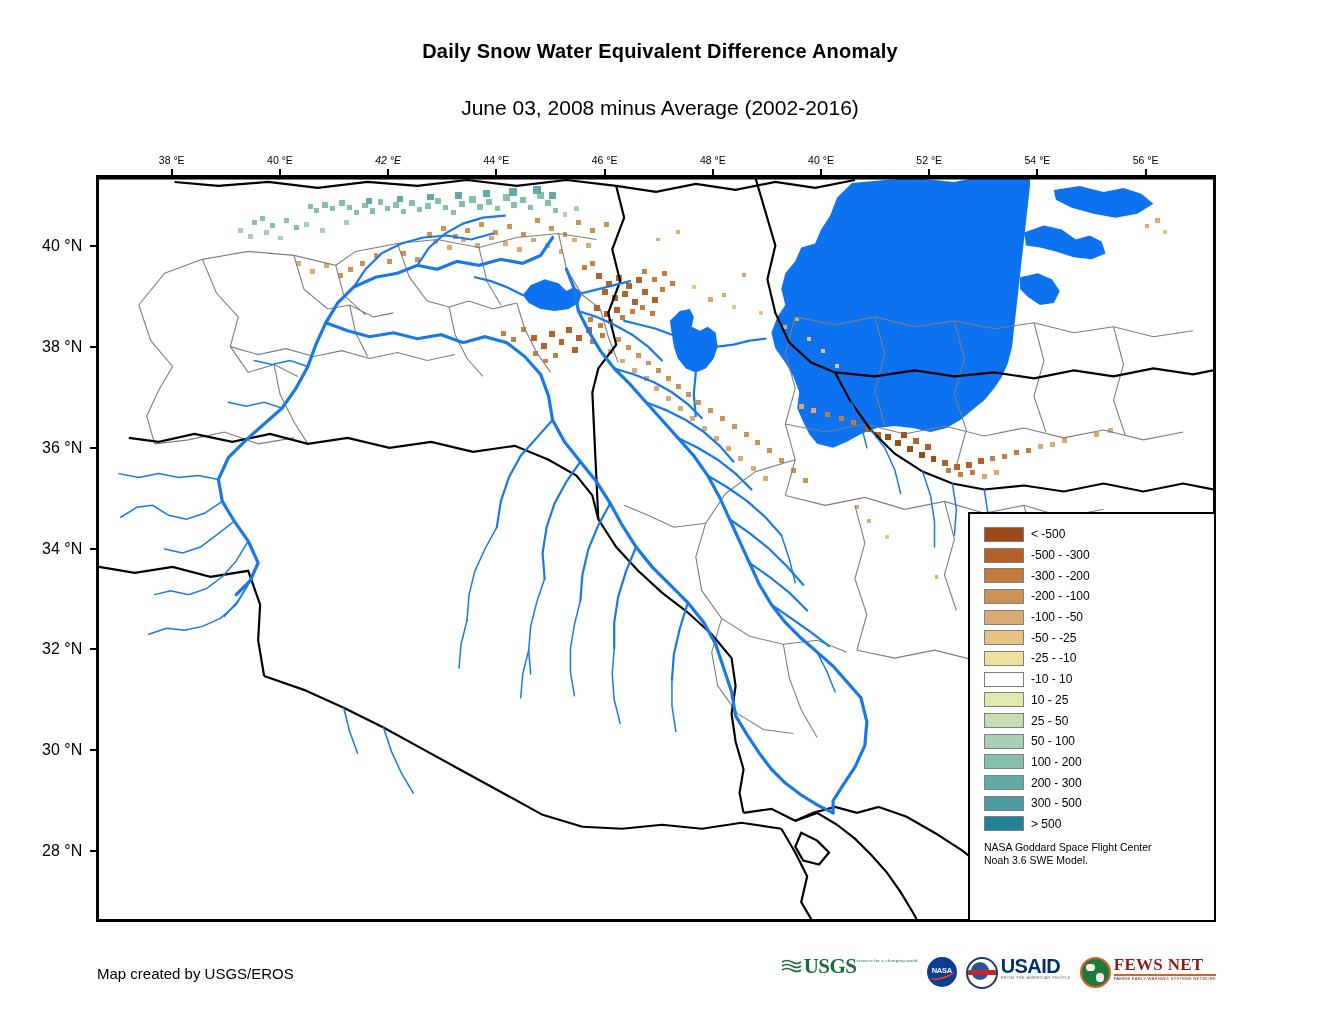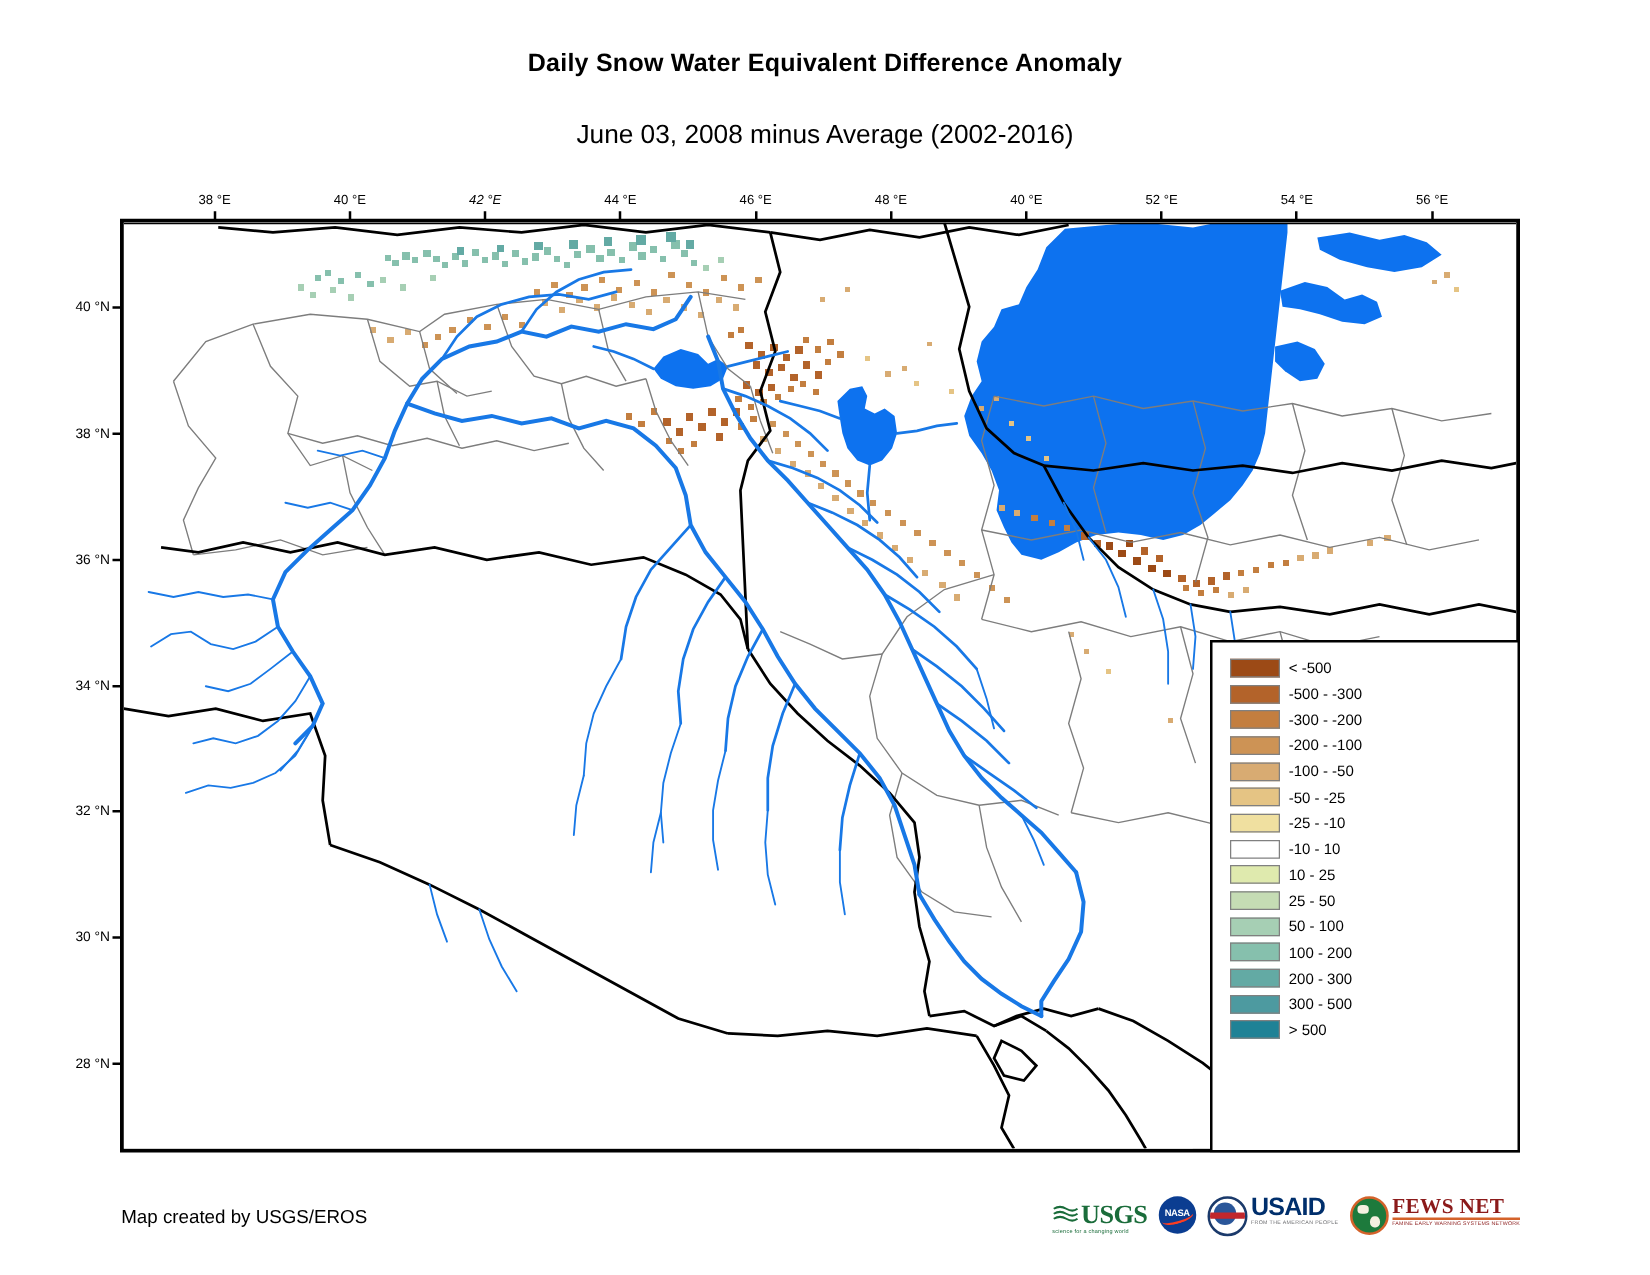--- a/index.html
+++ b/index.html
@@ -68,25 +68,25 @@
   }
   .lon-tick {
     position: absolute;
     width: 2px;
     height: 7px;
     background: #000;
     transform: translateX(-50%);
   }
   .lat-label {
     position: absolute;
-    font-size: 11px;
+    font-size: 16px;
     color: #000;
     transform: translateY(-50%);
     white-space: nowrap;
-    text-align: right;
+    text-align: left;
   }
   .lat-tick {
     position: absolute;
     width: 8px;
     height: 2px;
     background: #000;
     transform: translateY(-50%);
   }
 
   
@@ -146,21 +146,21 @@
     position: absolute;
     right: 104px;
     top: 956px;
     height: 36px;
     display: flex;
     align-items: center;
     gap: 9px;
   }
   .logo { display: flex; align-items: flex-start; height: 34px; }
 
-  .usgs-wrap { flex-direction: column; align-items: flex-start; justify-content: center; }
+  .usgs-wrap { flex-direction: row; align-items: flex-start; justify-content: center; }
   .usgs-top { display: flex; align-items: center; }
   .usgs-mark {
     width: 21px; height: 15px; margin-right: 2px;
   }
   .usgs-text {
     font-family: "Liberation Serif", serif;
     font-size: 21px;
     font-weight: bold;
     color: #1a6c3a;
     letter-spacing: -0.5px;
@@ -815,20 +815,24 @@
       </div>
       <div class="legend-row">
         <div class="legend-swatch" style="background: rgb(77, 154, 160);"></div>
         <div class="legend-label">300 - 500</div>
       </div>
       <div class="legend-row">
         <div class="legend-swatch" style="background: rgb(31, 130, 150);"></div>
         <div class="legend-label">&gt; 500</div>
       </div>
     </div>
+  <div id="legend-note">
+    <div>NASA Goddard Space Flight Center</div>
+    <div>Noah 3.6 SWE Model.</div>
+  </div>
 </div>
 
 <div id="credit">Map created by USGS/EROS</div>
 
 <div id="logos">
 
   <div class="logo usgs-wrap">
     <div class="usgs-top">
       <svg class="usgs-mark" viewBox="0 0 21 15">
         <path d="M1,3 Q6,0 11,3 T20,3" stroke="#1a6c3a" stroke-width="1.6" fill="none"></path>

